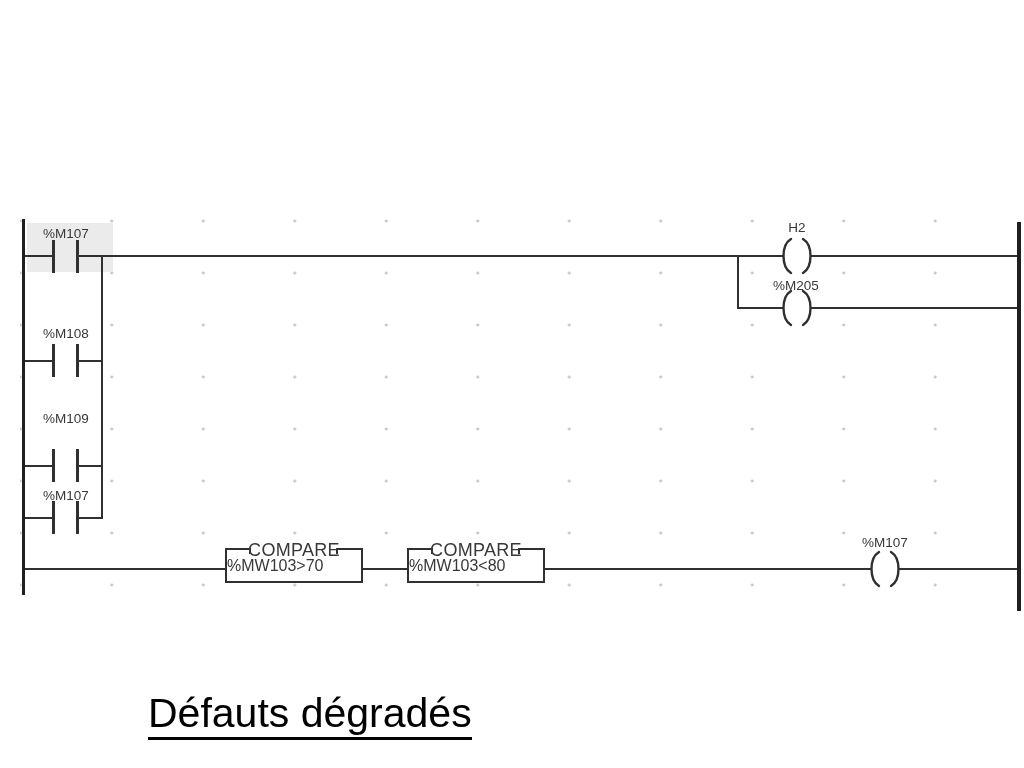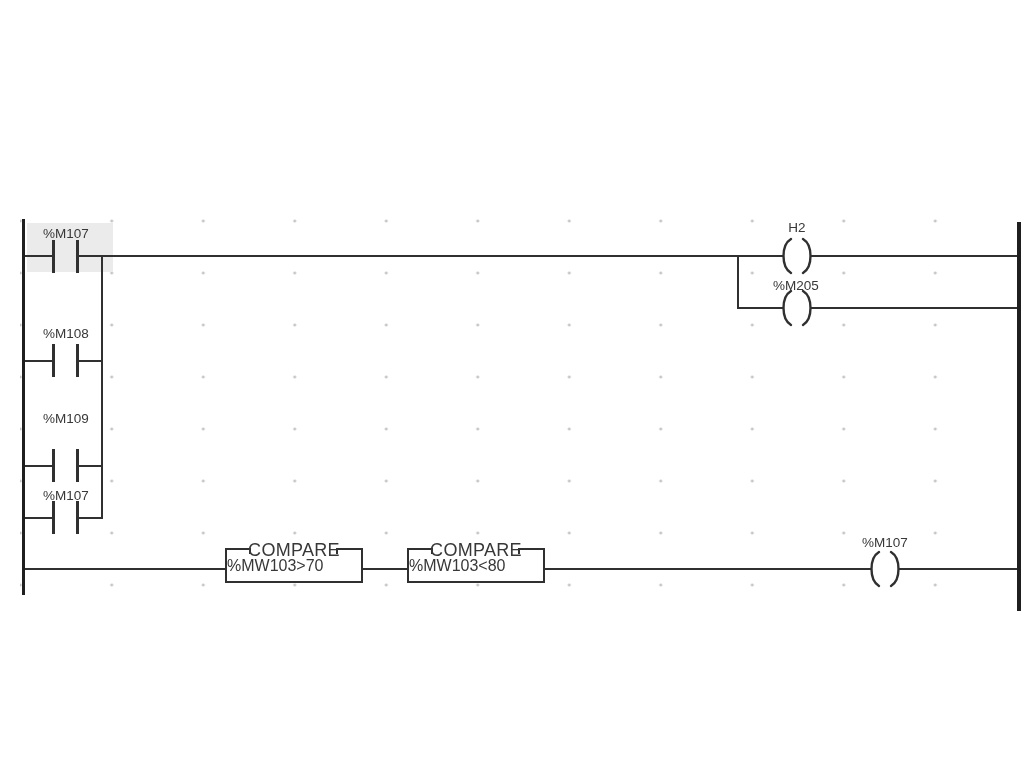--- a/index.html
+++ b/index.html
@@ -126,14 +126,15 @@
     </div>
 
     <svg class="coil-svg" style="left:863px;top:548px;" width="44" height="41" viewBox="0 0 44 41">
       <path d="M16 4 C 6 10, 6 32, 16 38"></path>
       <path d="M28 4 C 38 10, 38 32, 28 38"></path>
     </svg>
     <div class="lbl" style="left:885px;top:536px;">%M107</div>
 
   </div>
 
+  <div class="caption-text">Défauts dégradés</div>
 
 </div>
 
 </body></html>

